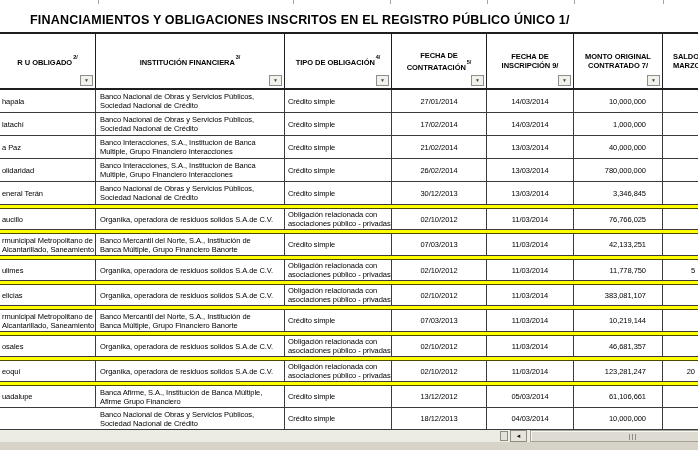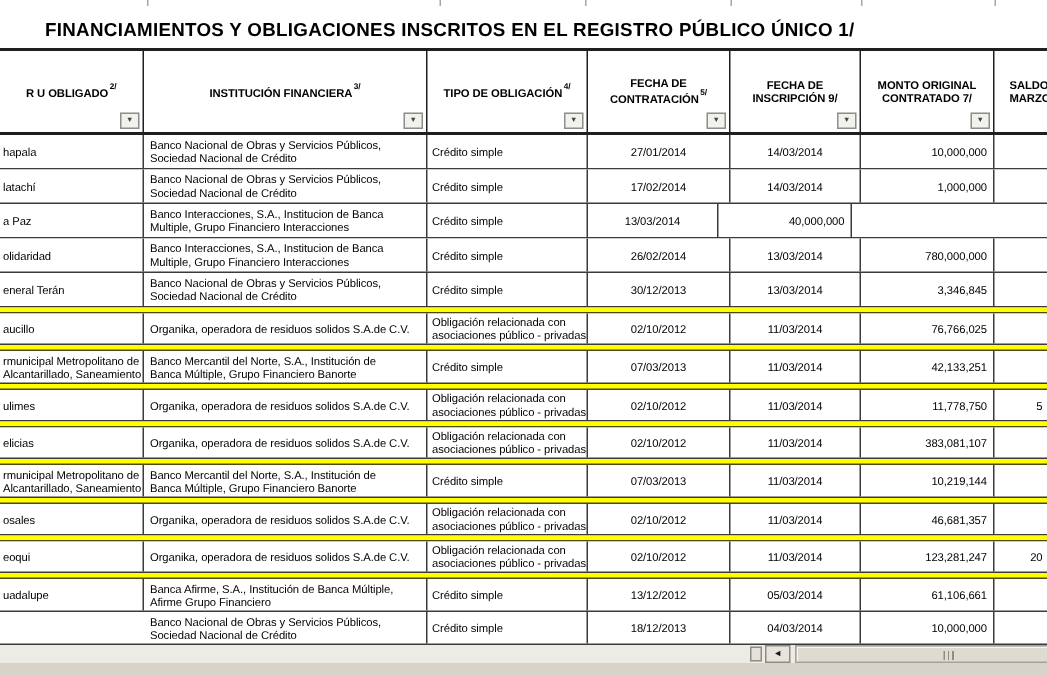--- a/index.html
+++ b/index.html
@@ -40,21 +40,21 @@
   .cell{
     box-sizing:border-box; border-right:1px solid #3b3b3b; overflow:hidden;
     display:flex; flex-direction:column; justify-content:center;
     font-size:7.5px; line-height:9px; letter-spacing:-.05px; flex:0 0 auto;
   }
   .line{white-space:nowrap;}
   .c0{padding-left:2px;}
   .c1{padding-left:4px;}
   .c2{padding-left:3px;}
   .c3,.c4{align-items:center;}
-  .c5{align-items:flex-end; padding-right:4px;}
+  .c5{align-items:flex-end; padding-right:16px;}
   .c6{align-items:flex-end; padding-right:3px; border-right:none;}
   .row.clip .c0{justify-content:flex-start; padding-top:2px;}
 
   .stripe{height:4px; box-sizing:border-box; background:#ffff00; border-bottom:1px solid #4a4a00;}
 
   
   .hscroll{position:absolute; left:0; top:430px; width:698px; height:12px; background:#edece4;}
   .sb-split{
     position:absolute; left:500px; top:1px; width:8px; height:10px; box-sizing:border-box;
     background:#e4e1d8; border:1px solid #8f8c84;
@@ -174,20 +174,23 @@
           <div class="cell c0" style="width: 96px;">
             <div class="line">a Paz</div>
           </div>
           <div class="cell c1" style="width: 189px;">
             <div class="line">Banco Interacciones, S.A., Institucion de Banca</div>
             <div class="line">Multiple, Grupo Financiero Interacciones</div>
           </div>
           <div class="cell c2" style="width: 107px;">
             <div class="line">Crédito simple</div>
           </div>
+          <div class="cell c3" style="width: 95px;">
+            <div class="line">21/02/2014</div>
+          </div>
           <div class="cell c4" style="width: 87px;">
             <div class="line">13/03/2014</div>
           </div>
           <div class="cell c5" style="width: 89px;">
             <div class="line">40,000,000</div>
           </div>
           <div class="cell c6" style="width: 35px;"></div>
         </div>
         <div class="row" style="height: 23px;">
           <div class="cell c0" style="width: 96px;">

